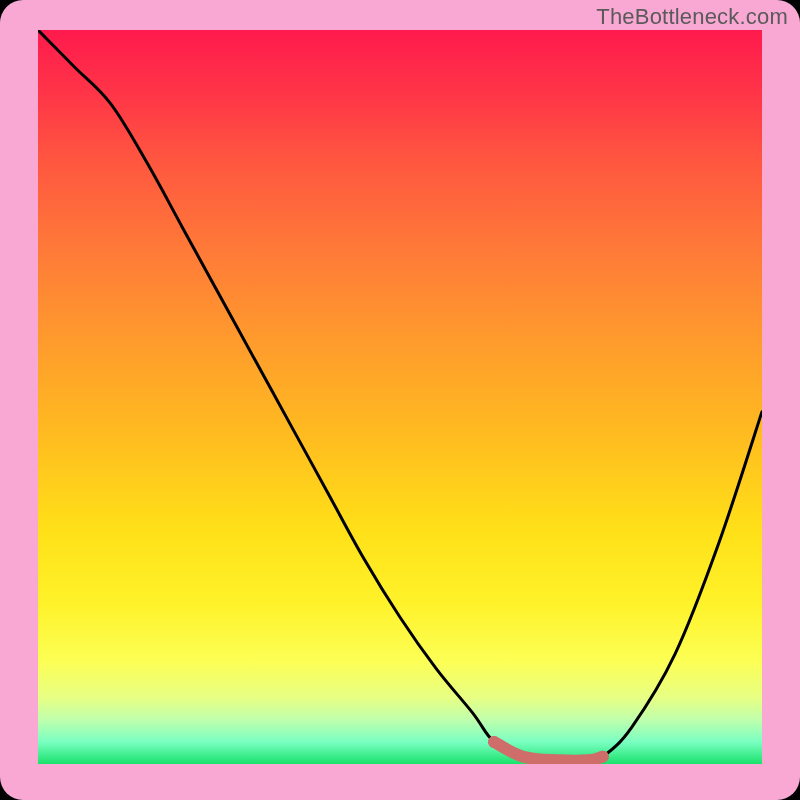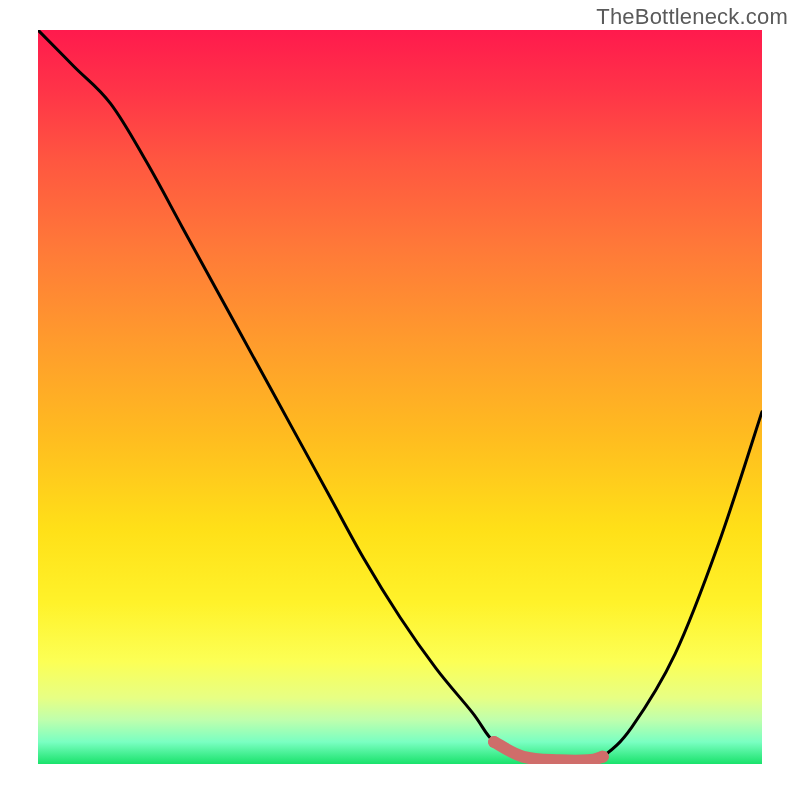--- a/index.html
+++ b/index.html
@@ -8,21 +8,22 @@
     width: 800px;
     height: 800px;
     background: #000;
     overflow: hidden;
     font-family: Arial, Helvetica, sans-serif;
   }
   .frame {
     position: relative;
     width: 800px;
     height: 800px;
-    background: #ffffff;
+    background: #f9a8d4;
+    border-radius: 23px;
   }
   .watermark {
     position: absolute;
     top: 4px;
     right: 12px;
     color: #5a5a5a;
     font-size: 22px;
     font-weight: 500;
     letter-spacing: 0.2px;
     z-index: 3;

